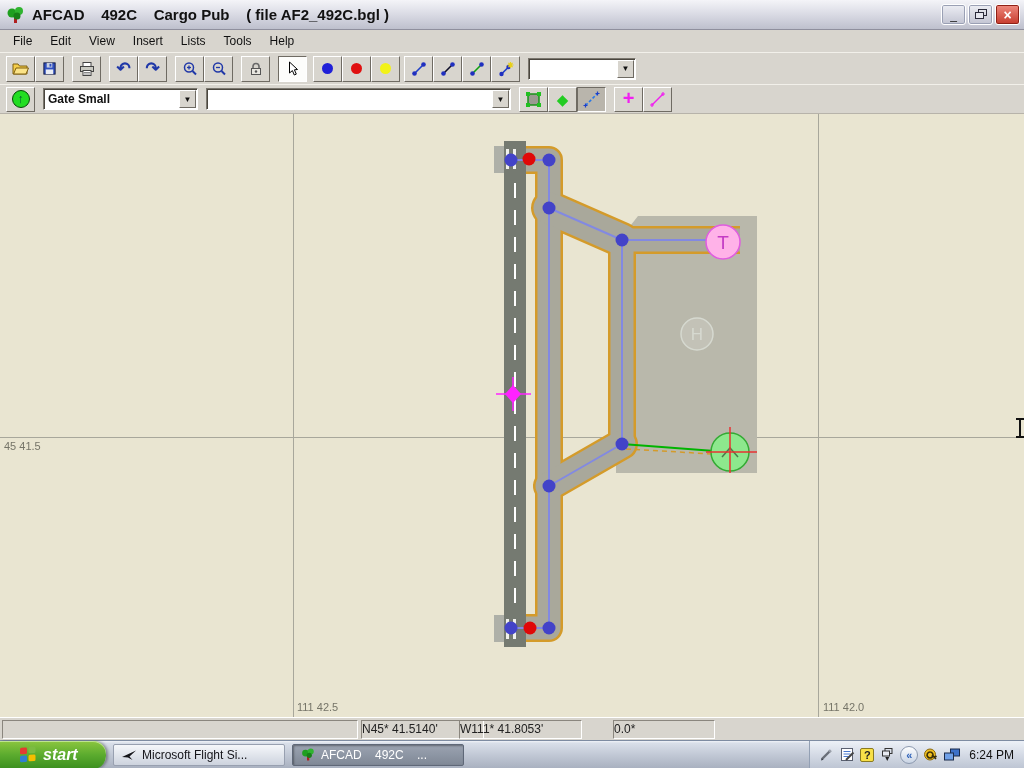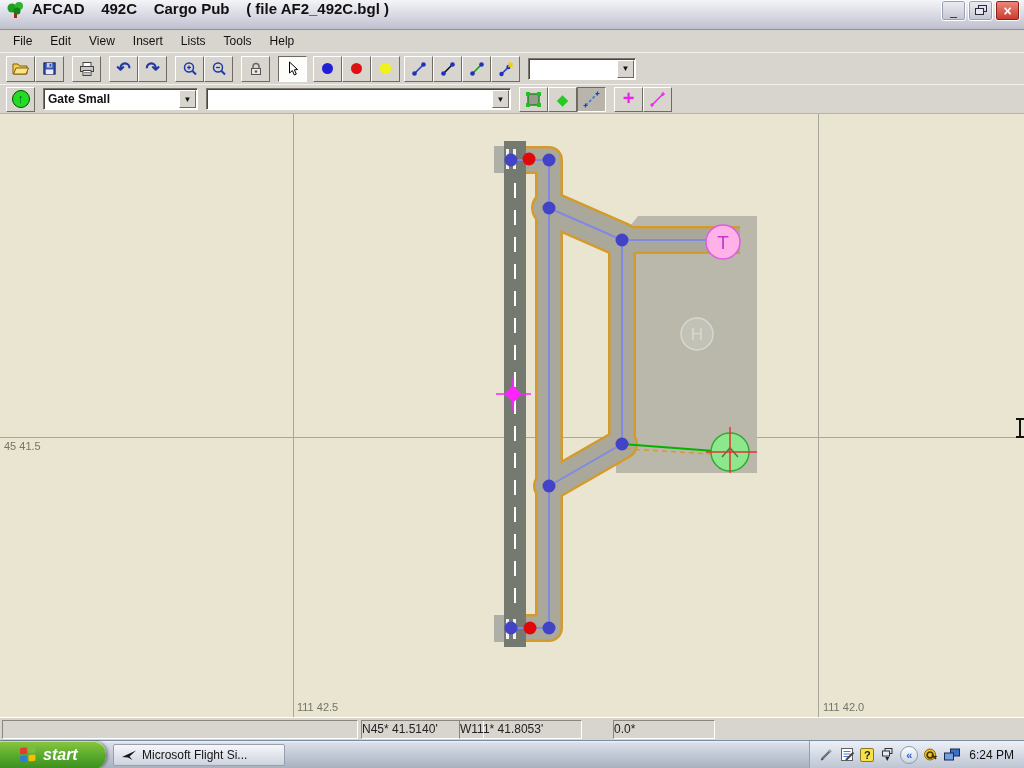--- a/index.html
+++ b/index.html
@@ -1,20 +1,20 @@
 <!DOCTYPE html>
 <html><head>
 <meta charset="utf-8">
 <style>
   * { margin:0; padding:0; box-sizing:border-box; }
   html,body { width:1024px; height:768px; overflow:hidden;
     font-family:"Liberation Sans", sans-serif; background:#D8D5CE; }
 
   
-  .titlebar { height:30px; display:flex; 
+  .titlebar { height:30px; display:flex; align-items:center;
     background:linear-gradient(180deg,#F4F4F8 0%,#DCDDE6 45%,#BEC0CD 100%);
     border-bottom:1px solid #8f8f9d; padding:0 4px; }
   .titlebar .app-icon { width:20px; height:20px; margin:0 6px 0 2px; }
   .titlebar .title-text { font-size:15px; font-weight:bold; color:#111;
     white-space:pre; flex:1; }
   .winbtn { width:25px; height:21px; margin-left:2px; border-radius:3px;
     border:1px solid #fff; display:flex; align-items:center; justify-content:center;
     background:linear-gradient(180deg,#EDEEF4,#C2C4D2); box-shadow:inset 0 0 0 1px #9aa0b4;
     font-size:12px; color:#222; }
   .winbtn.close { background:linear-gradient(180deg,#EF8A7E,#C63A2C);
@@ -400,20 +400,29 @@
     <span>start</span>
   </div>
 
   <div class="taskbtn" style="width:172px">
     <svg width="15" height="13" viewBox="0 0 15 13" style="flex:0 0 auto">
       <polygon points="0,9 14,2.5 7.5,8.5 10.5,12 6,9.6" fill="#15151a"></polygon>
     </svg>
     <span>Microsoft Flight Si...</span>
   </div>
 
+  <div class="taskbtn active" style="width:172px">
+    <svg width="15" height="15" viewBox="0 0 20 20" style="flex:0 0 auto">
+      <rect x="8" y="12" width="3" height="6" fill="#B02020"></rect>
+      <circle cx="6" cy="8" r="4.5" fill="#1F9F1F"></circle>
+      <circle cx="13" cy="6" r="4" fill="#2FB42F"></circle>
+      <circle cx="11" cy="11" r="3.5" fill="#178017"></circle>
+    </svg>
+    <span>AFCAD    492C    ...</span>
+  </div>
 
 
   <div class="tray">
     <span class="ticon">
       <svg width="14" height="14" viewBox="0 0 14 14">
         <line x1="3" y1="11" x2="11" y2="3" stroke="#6a6f78" stroke-width="2.4"></line>
         <polygon points="2,12.5 4.5,11.8 2.6,10" fill="#3a3f48"></polygon>
         <line x1="10" y1="2" x2="12" y2="4" stroke="#9aa0aa" stroke-width="2.4"></line>
       </svg>
     </span>

